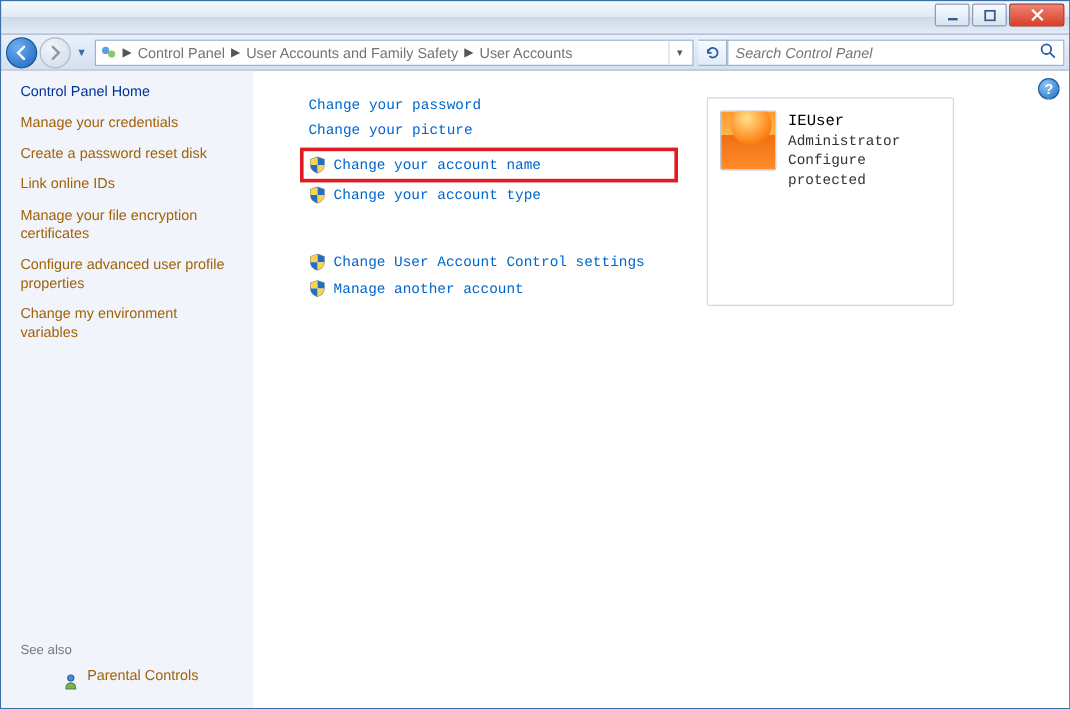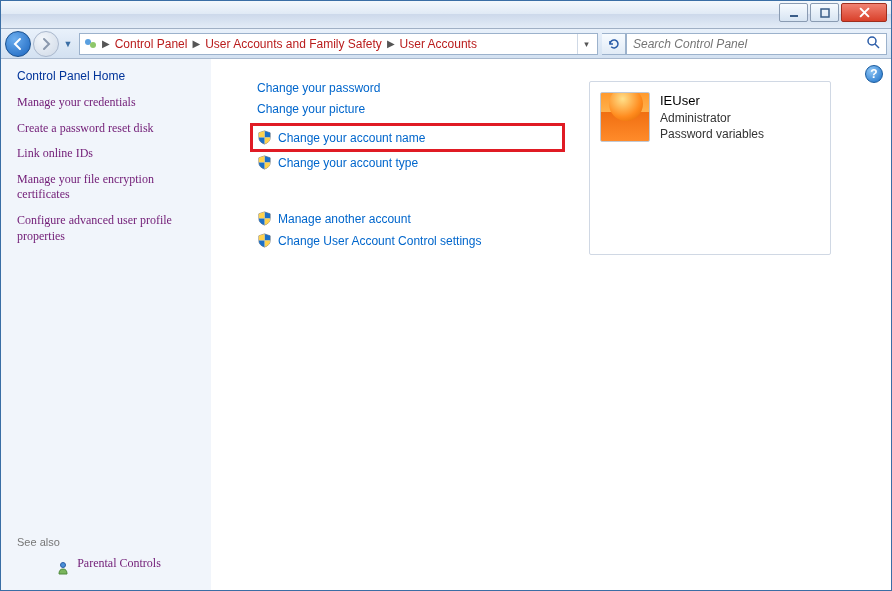--- a/index.html
+++ b/index.html
@@ -75,38 +75,38 @@
   border: 1px solid #9cb2cc;
   display: flex; align-items: center;
   padding: 0 2px;
   margin: 0 4px;
 }
 .addr .bc-icon {
   width: 18px; height: 18px;
   display: flex; align-items: center; justify-content: center;
 }
 .bc-sep { padding: 0 2px; color: #555; font-size: 10px; }
-.bc-item { padding: 0 3px; color: #b91c1c; }
+.bc-item { padding: 0 3px; color: #737373; }
 .addr-spacer { flex: 1; }
 .addr-dd {
   width: 18px; height: 20px;
   display: flex; align-items: center; justify-content: center;
   color: #555; font-size: 9px;
   border-left: 1px solid #cfd9e6;
 }
 .refresh-btn {
   width: 24px; height: 22px;
   border: 1px solid #9cb2cc;
   border-left: none;
   background: linear-gradient(to bottom, #f7fbff, #e1ebf6);
   display: flex; align-items: center; justify-content: center;
   color: #2a5ca8; font-size: 12px;
 }
 .searchbox {
-  width: 261px; height: 22px;
+  width: 281px; height: 22px;
   background: #fff;
   border: 1px solid #9cb2cc;
   display: flex; align-items: center;
   padding: 0 6px;
 }
 .searchbox input {
   flex: 1; border: none; outline: none;
   font-size: 12px; font-style: italic; color: #888;
 }
 .searchbox .sicon { color: #2a5ca8; font-size: 13px; }
@@ -123,25 +123,24 @@
   background: #f1f5fb;
   padding: 10px 12px 10px 16px;
   display: flex; flex-direction: column;
 }
 .sidebar h3 {
   font-size: 12px; font-weight: normal; color: #003399;
   margin-bottom: 12px;
 }
 .sidebar a {
   display: block;
-  color: #701a75;
+  color: #a16207;
   text-decoration: none;
   margin-bottom: 10px;
   line-height: 1.3;
-  font-family: Liberation Serif, serif;
 }
 .sidebar .spacer { flex: 1; }
 .sidebar .see-also {
   color: #777; font-size: 11px; margin-bottom: 8px;
 }
 .sidebar .pc-row { display: flex; align-items: center; gap: 6px; justify-content: center; }
 
 .main {
   flex: 1;
   padding: 22px 24px 20px 24px;
@@ -157,20 +156,21 @@
   border: 1px solid #185a9e;
 }
 .main h1 {
   font-size: 14px; font-weight: normal;
   color: #003399;
   margin-bottom: 18px;
 }
 .content-row {
   display: flex;
   gap: 24px;
+  font-family: Liberation Mono, monospace;
 }
 .actions {
   padding-left: 22px;
   width: 330px;
 }
 .action {
   display: flex; align-items: center; gap: 6px;
   margin-bottom: 7px;
 }
 .action a { color: #0066cc; text-decoration: none; }
@@ -178,21 +178,21 @@
   border: 3px solid #e01b24;
   padding: 4px 30px 4px 4px;
   margin-left: -7px;
   margin-bottom: 3px;
 }
 .shield {
   width: 15px; height: 15px;
 }
 .actions .gap { height: 34px; }
 .usercard {
-  width: 242px;
+  width: 206px;
   border: 1px solid #d0d8e4;
   border-radius: 2px;
   padding: 10px;
   display: flex; gap: 10px;
   align-items: flex-start;
 }
 .avatar {
   width: 50px; height: 50px;
   border: 1px solid #c0c8d4;
   border-radius: 2px;
@@ -277,20 +277,21 @@
 </div>
 
 <div class="body">
   <div class="sidebar">
     <h3>Control Panel Home</h3>
     <a href="#">Manage your credentials</a>
     <a href="#">Create a password reset disk</a>
     <a href="#">Link online IDs</a>
     <a href="#">Manage your file encryption certificates</a>
     <a href="#">Configure advanced user profile properties</a>
+    <a href="#">Change my environment variables</a>
     <div class="spacer"></div>
     <div class="see-also">See also</div>
     <div class="pc-row">
       <span>
         <svg width="16" height="16" viewBox="0 0 16 16">
           <circle cx="8" cy="5" r="2.5" fill="#4a90d9" stroke="#2a5ca8"></circle>
             <path d="M4 14 Q4 9 8 9 Q12 9 12 14 Z" fill="#7ab55c" stroke="#4e8a3a"></path>
         </svg>
       </span>
       <a href="#">Parental Controls</a>
@@ -336,39 +337,39 @@
         <div class="action">
           <span class="shield">
             <svg width="15" height="15" viewBox="0 0 16 16">
                 <path d="M8 1 L14 3 V8 Q14 13 8 15 Q2 13 2 8 V3 Z" fill="#fff" stroke="#888"></path>
                 <path d="M8 1 L14 3 V8 L8 8 Z" fill="#1c70c8"></path>
                 <path d="M8 8 L14 8 Q14 13 8 15 Z" fill="#ffd24d"></path>
                 <path d="M2 3 L8 1 V8 L2 8 Z" fill="#ffd24d"></path>
                 <path d="M2 8 L8 8 V15 Q2 13 2 8 Z" fill="#1c70c8"></path>
               </svg>
           </span>
-          <a href="#">Manage another account</a>
+          <a href="#">Change User Account Control settings</a>
         </div>
         <div class="action">
           <span class="shield">
             <svg width="15" height="15" viewBox="0 0 16 16">
                 <path d="M8 1 L14 3 V8 Q14 13 8 15 Q2 13 2 8 V3 Z" fill="#fff" stroke="#888"></path>
                 <path d="M8 1 L14 3 V8 L8 8 Z" fill="#1c70c8"></path>
                 <path d="M8 8 L14 8 Q14 13 8 15 Z" fill="#ffd24d"></path>
                 <path d="M2 3 L8 1 V8 L2 8 Z" fill="#ffd24d"></path>
                 <path d="M2 8 L8 8 V15 Q2 13 2 8 Z" fill="#1c70c8"></path>
               </svg>
           </span>
-          <a href="#">Change User Account Control settings</a>
+          <a href="#">Manage another account</a>
         </div>
       </div>
 
       <div class="usercard">
         <div class="avatar"></div>
         <div class="userinfo">
           <div class="uname">IEUser</div>
           <div class="urole">Administrator</div>
-          <div class="uprot">Password variables</div>
+          <div class="uprot">Configure protected</div>
         </div>
       </div>
     </div>
   </div>
 </div>
 
 </body></html>

